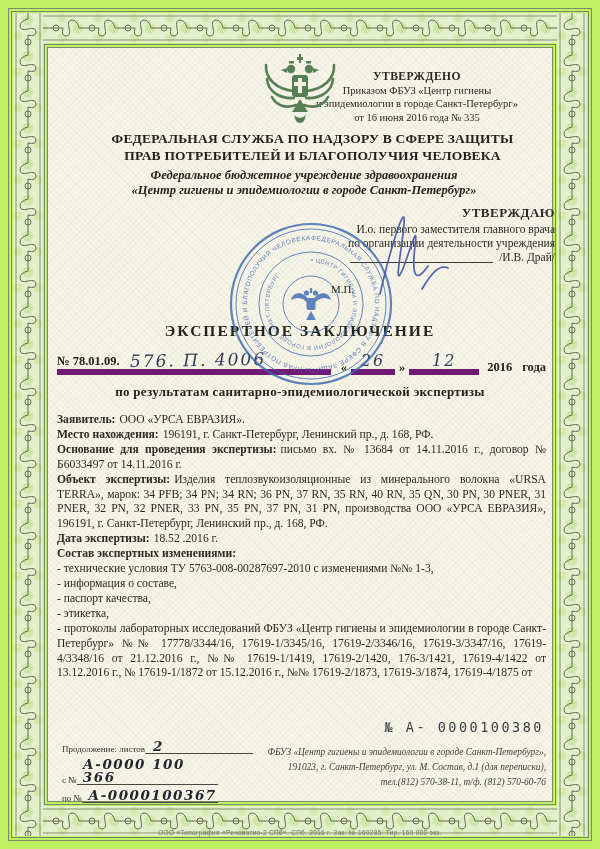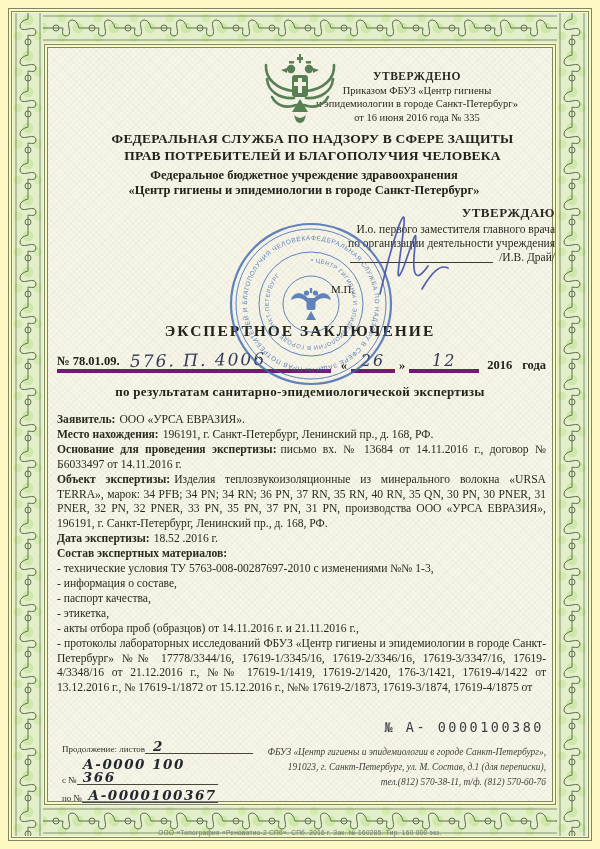--- a/index.html
+++ b/index.html
@@ -1,45 +1,45 @@
 <!DOCTYPE html>
 <html><head>
 <meta charset="utf-8">
 <style>
   html,body{margin:0;padding:0;}
   body{width:600px;height:849px;position:relative;font-family:"Liberation Serif",serif;
        background:#e9e6d8;overflow:hidden;}
-  .page{position:absolute;inset:0;background:#fef9c3;}
+  .page{position:absolute;inset:0;background:#bef264;}
   .texture{position:absolute;inset:48px;background:
      repeating-linear-gradient(45deg, rgba(180,190,160,.10) 0 1px, transparent 1px 4px),
      repeating-linear-gradient(-45deg, rgba(180,190,160,.10) 0 1px, transparent 1px 4px),
      #f7f4e8;}
   .frame{position:absolute;border:1px solid #7b8868;pointer-events:none;}
   .f1{inset:8px;}  .f2{inset:11px;border-width:1px;}
   .f3{inset:44px;} .f4{inset:47px;}
   .band{position:absolute;z-index:1;}
   .abs{position:absolute;z-index:2;}
   .center{text-align:center;}
   .b{font-weight:bold;}
   .approved-top{right:48px;top:70px;width:270px;text-align:center;font-size:10.5px;
      line-height:13.5px;color:#2b2a22;}
   .approved-top .t{font-weight:bold;font-size:11.5px;letter-spacing:.5px;}
   .fed-header{left:0;right:0;top:131px;font-weight:bold;font-size:13.5px;line-height:16.5px;
      letter-spacing:.2px;color:#23221b;margin-left:25px;}
-  .org-header{left:8px;right:0;top:168px;font-weight:bold;font-size:12.5px;line-height:15px;color:#23221b;}
+  .org-header{left:8px;right:0;top:168px;font-weight:bold;font-size:12.5px;line-height:15px;color:#23221b;font-style:italic;}
   .approve{left:295px;top:206px;width:260px;text-align:right;font-size:11.5px;line-height:14px;color:#2b2a22;}
   .approve .t{font-weight:bold;font-size:13px;letter-spacing:.5px;margin-bottom:2px;}
   .sigrow{left:350px;top:248px;width:205px;display:flex;align-items:flex-end;font-size:11.5px;color:#2b2a22;}
   .sigrow .line{flex:1;border-bottom:1px solid #3a3a33;height:14px;margin-right:6px;}
   .mp{left:331px;top:283px;font-size:11px;color:#1d1c17;z-index:5;}
   .stamp{left:227px;top:220px;z-index:4;opacity:.8;}
   .signature{left:352px;top:194px;z-index:5;}
   .doc-title{left:0;right:0;top:322px;font-weight:bold;font-size:15.5px;letter-spacing:2px;color:#23221b;z-index:2;}
   .numrow{left:57px;right:54px;top:352px;display:flex;align-items:flex-end;font-size:12.5px;color:#23221b;}
-  .numrow .seg{border-bottom:4px solid #701a75;display:flex;align-items:flex-end;}
+  .numrow .seg{border-bottom:6px solid #701a75;display:flex;align-items:flex-end;}
   .numrow .grow{flex:1;margin-right:10px;}
   .hw{font-family:"DejaVu Serif",serif;font-style:italic;color:#2d3click3450;}
   .hw1{font-size:17px;letter-spacing:2px;color:#323a55;transform:rotate(-1deg);padding-left:10px;line-height:17px;}
   .hwd{font-size:16px;letter-spacing:2px;color:#323a55;line-height:16px;text-align:center;font-style:italic;}
   .wday{width:44px;margin:0 4px;}
   .wmonth{width:70px;margin:0 8px 0 4px;}
   .numrow .yr{margin-right:10px;}
   .subtitle{left:0;right:0;top:384px;font-weight:bold;font-size:13px;letter-spacing:.3px;color:#23221b;}
   .body{left:57px;width:489px;top:413px;font-size:11.6px;line-height:14.9px;text-align:justify;color:#2a291f;}
   .body p{margin:0;}
@@ -211,26 +211,25 @@
   </div>
 
   <div class="abs center subtitle">по результатам санитарно-эпидемиологической экспертизы</div>
 
   <div class="abs body">
     <p><span class="lbl">Заявитель:</span><span>ООО «УРСА ЕВРАЗИЯ».</span></p>
     <p><span class="lbl">Место нахождения:</span><span>196191, г. Санкт-Петербург, Ленинский пр., д. 168, РФ.</span></p>
     <p><span class="lbl">Основание для проведения экспертизы:</span><span>письмо вх. № 13684 от 14.11.2016 г., договор № Б6033497 от 14.11.2016 г.</span></p>
     <p><span class="lbl">Объект экспертизы:</span><span>Изделия теплозвукоизоляционные из минерального волокна «URSA TERRA», марок: 34 PFB; 34 PN; 34 RN; 36 PN, 37 RN, 35 RN, 40 RN, 35 QN, 30 PN, 30 PNER, 31 PNER, 32 PN, 32 PNER, 33 PN, 35 PN, 37 PN, 31 PN, производства ООО «УРСА ЕВРАЗИЯ», 196191, г. Санкт-Петербург, Ленинский пр., д. 168, РФ.</span></p>
     <p><span class="lbl">Дата экспертизы:</span><span>18.52 .2016 г.</span></p>
-    <p class="b">Состав экспертных материалов:</p>
+    <p class="b">Состав экспертных изменениями:</p>
     <p>- технические условия ТУ 5763-008-00287697-2010 с изменениями №№ 1-3,</p>
     <p>- информация о составе,</p>
     <p>- паспорт качества,</p>
     <p>- этикетка,</p>
-    <p>- акты отбора проб (образцов) от 14.11.2016 г. и 21.11.2016 г.,</p>
     <p>- протоколы лабораторных исследований ФБУЗ «Центр гигиены и эпидемиологии в городе Санкт-Петербург» №№ 17778/3344/16, 17619-1/3345/16, 17619-2/3346/16, 17619-3/3347/16, 17619-4/3348/16 от 21.12.2016 г., №№ 17619-1/1419, 17619-2/1420, 176-3/1421, 17619-4/1422 от 13.12.2016 г., № 17619-1/1872 от 15.12.2016 г., №№ 17619-2/1873, 17619-3/1874, 17619-4/1875 от</p>
   </div>
 
   <div class="abs serial">№ А- 0000100380</div>
 
   <div class="abs contin">
     <div class="row">
       <span>Продолжение: листов</span>
       <span class="u" style="width:100px;text-align:left;padding-left:8px"><span class="hw2">2</span></span>
     </div>

